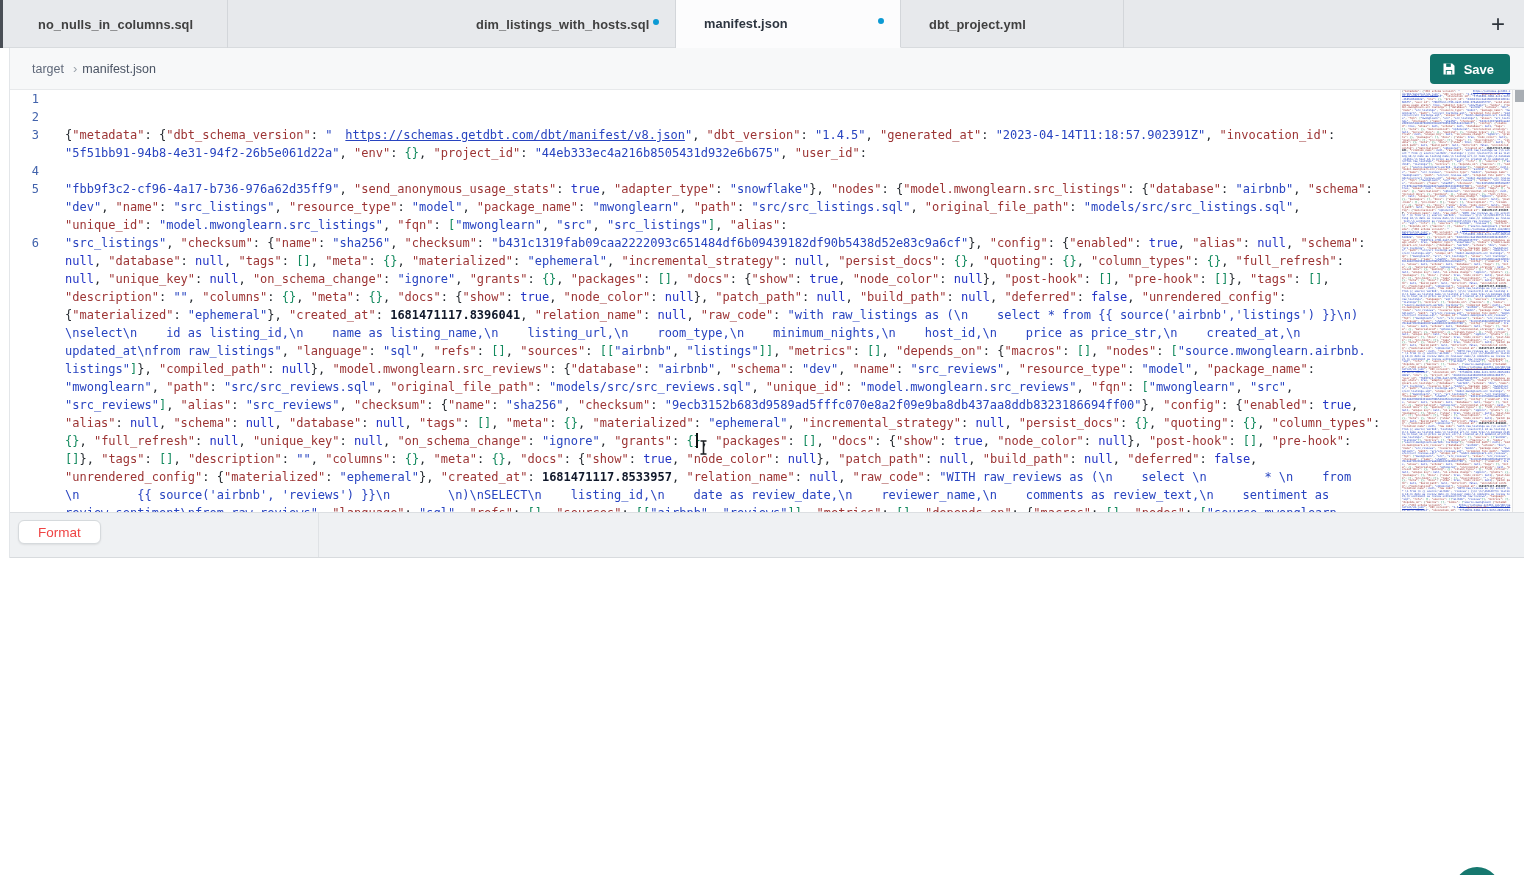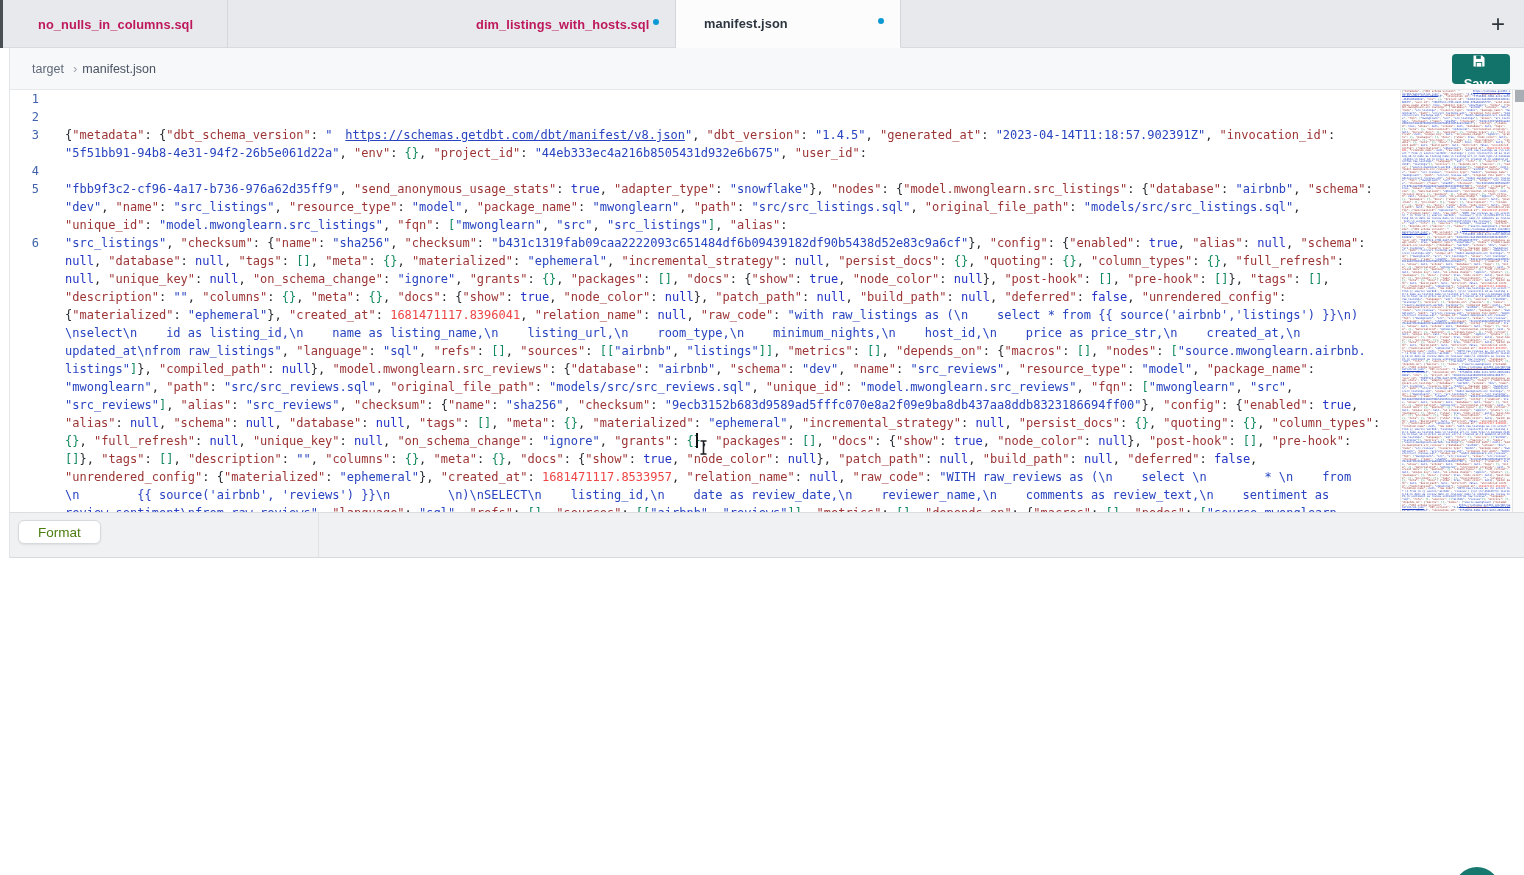--- a/index.html
+++ b/index.html
@@ -8,51 +8,51 @@
   .stage { position:relative; width:1524px; height:875px; background:#fff; }
 
   
   .tabbar { position:absolute; left:0; top:0; width:1524px; height:48px;
     background:#e7e9ec; border-bottom:1px solid #d8dbde; display:flex; }
   .tabbar-edge { position:absolute; left:0; top:0; width:3px; height:48px; background:#4a4f56; }
   .tab-lead { width:10px; height:100%; }
   .tab-list { display:flex; height:100%; }
   .tab { position:relative; height:48px; display:flex; align-items:center;
     padding:0 26px 0 28px; border-right:1px solid #d3d6da; cursor:pointer;
-    color:#be185d; font-size:12.8px; font-weight:700; letter-spacing:.1px; }
+    color:#404040; font-size:12.8px; font-weight:700; letter-spacing:.1px; }
   .tab.active { background:#fcfcfd; border-bottom:1px solid #fcfcfd; margin-bottom:-1px; color:#2d3540; }
   .tab-label { white-space:nowrap; }
   .tab-dot { position:absolute; right:16px; top:50%; margin-top:-5.5px; width:5px; height:5px;
     border:3px solid #0c9ad4; border-radius:50%; background:#fff; }
   .tab-plus { position:absolute; right:8px; top:0; width:36px; height:48px; display:flex;
     align-items:center; justify-content:center; font-size:24px; font-weight:300; color:#2e343b; cursor:pointer; }
 
   
   .crumbbar { position:absolute; left:0; top:48px; width:1524px; height:42px;
     background:#f7f8f9; border-bottom:1px solid #e7e9eb; display:flex; align-items:center; }
   .crumbs { display:flex; align-items:center; margin-left:32px; font-size:12.5px; color:#60697a; }
   .crumb-sep { margin:0 5px 0 9px; color:#9aa2ab; font-size:13px; }
   .crumb-file { color:#4a5363; }
   .save-btn { position:absolute; right:14px; top:6px; height:30px; padding:0 16px 0 12px;
     background:#11736a; color:#fff; border:none; border-radius:4px; display:flex; align-items:center;
-    gap:8px; font-size:13px; font-weight:700; cursor:pointer; font-family:"Liberation Sans",sans-serif;flex-direction:column; }
+    gap:8px; font-size:13px; font-weight:700; cursor:pointer; font-family:"Liberation Sans",sans-serif; }
 
   
   .editor { position:absolute; left:0; top:90px; width:1524px; height:422px; background:#fff; overflow:hidden; }
   .left-rail { position:absolute; left:0; top:48px; width:10px; height:510px; background:#fff;
     border-right:1px solid #e3e6e9; z-index:5; }
   .gutter { position:absolute; left:10px; top:0; width:42px; height:422px; background:#fff; }
   .gutter .ln { height:18px; line-height:18px; text-align:right; padding-right:13px;
     font-family:"DejaVu Sans Mono", monospace; font-size:12px; color:#4263ac; }
   .code { position:absolute; left:65px; top:0; width:1333px; height:422px; overflow:hidden; cursor:text; }
   .code .crow { height:18px; line-height:18px; white-space:pre; overflow:hidden;
     font-family:"DejaVu Sans Mono", monospace; font-size:12px; color:#24292e; }
   .tk-key { color:#9c3434; }
   .tk-str { color:#2844c0; }
-  .tk-num { color:#ef4444; }
+  .tk-num { color:#0f172a;font-weight:bold; }
   .tk-atom { color:#2233c5; }
   .tk-brk { color:#138a5e; }
   .tk-link { text-decoration:underline;margin-left:13px; }
 
   .caret { position:absolute; left:696px; top:343px; width:1.5px; height:15px; background:#101214; z-index:6; }
   .ibeam { position:absolute; left:699px; top:350px; z-index:6; }
 
   
   .minimap { position:absolute; left:1400px; top:0; width:112px; height:422px; overflow:hidden;
     background:#fdfdfd; border-left:1px solid #ececec; cursor:pointer; }
@@ -61,21 +61,21 @@
   .vscroll { position:absolute; left:1512px; top:0; width:12px; height:422px; background:#fafafa;
     border-left:1px solid #e4e4e4; }
   .vthumb { position:absolute; left:1.5px; top:0px; width:9px; height:12px; background:#a9aeb4; cursor:pointer; }
 
   
   .format-strip { position:absolute; left:0; top:512px; width:1524px; height:46px;
     background:#eff1f3; border-top:1px solid #dcdfe2; border-bottom:1px solid #d8dbde; }
   .strip-divider { position:absolute; left:318px; top:0; width:1px; height:100%; background:#dfe2e5; }
   .format-btn { position:absolute; left:18px; top:7px; height:24px; padding:0 19px;
     background:#fff; border:1px solid #d6dadd; border-radius:6px; box-shadow:0 1px 2px rgba(0,0,0,.08);
-    font-size:13.5px; color:#4d7c0f; cursor:pointer; font-family:"Liberation Sans",sans-serif; }
+    font-size:13.5px; color:#ef4444; cursor:pointer; font-family:"Liberation Sans",sans-serif; }
   .results { position:absolute; left:0; top:558px; width:1524px; height:317px; background:#fff; }
   .fab { position:absolute; left:1454px; top:867px; width:46px; height:46px; border-radius:50%;
     background:#16786f; cursor:pointer; }
 </style>
 </head>
 <body>
 <div class="stage">
 
   <div class="tabbar">
     <div class="tabbar-edge"></div>
@@ -88,20 +88,23 @@
           <span class="tab-label">dim_listings_clean.sql</span>
           <span class="tab-dot"></span>
         </div>
         <div class="tab" style="width: 228px;">
           <span class="tab-label">dim_listings_with_hosts.sql</span>
           <span class="tab-dot"></span>
         </div>
         <div class="tab active" style="width: 225px;">
           <span class="tab-label">manifest.json</span>
           <span class="tab-dot"></span>
+        </div>
+        <div class="tab" style="width: 223px;">
+          <span class="tab-label">dbt_project.yml</span>
         </div>
       </div>
     <div class="tab-plus">
       <span>+</span>
     </div>
   </div>
 
   <div class="crumbbar">
     <div class="crumbs">
       <span>target</span>

